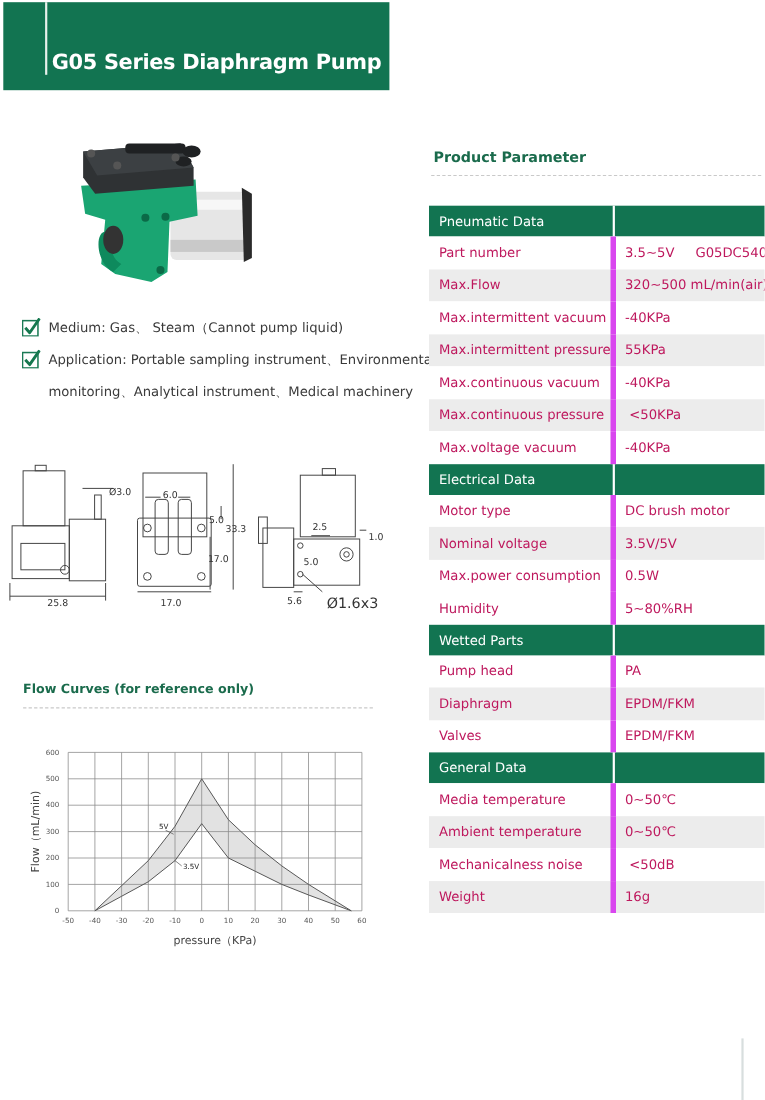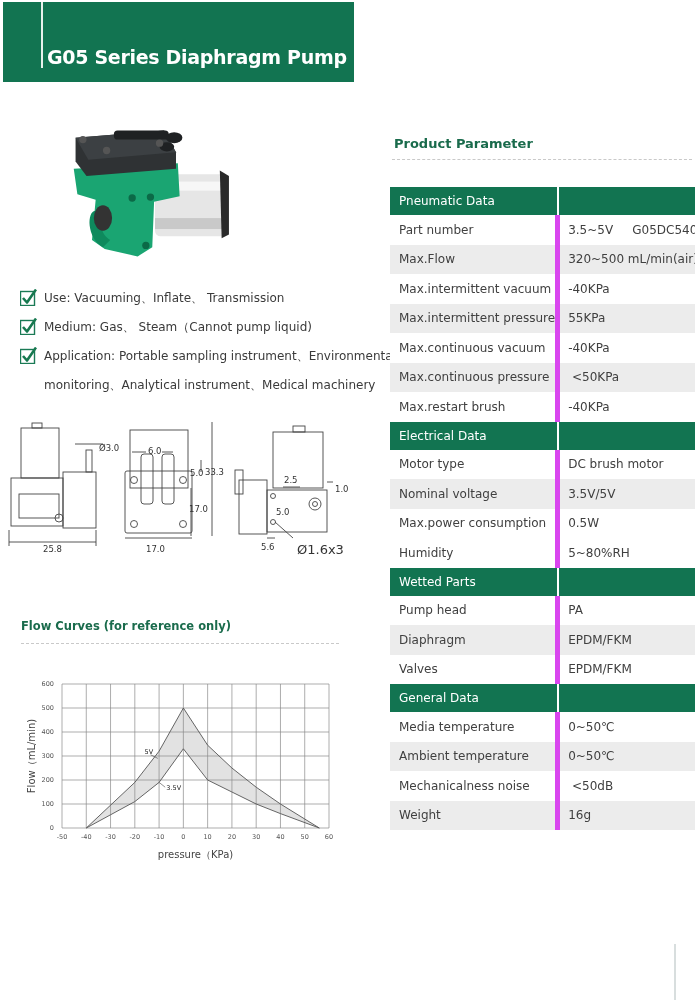--- a/index.html
+++ b/index.html
@@ -14,21 +14,21 @@
   .check { position: absolute; left: 0; top: 5px; width: 17px; height: 17px; }
   .drawings { position: absolute; left: 5px; top: 418px; width: 345px; height: 140px; }
   .drawing-label { position: absolute; font-size: 8.5px; color: #333; font-family: "DejaVu Sans", sans-serif; }
   .section-heading { position: absolute; font-weight: bold; color: #1a6b4c; }
   .heading-param { left: 394px; top: 136px; font-size: 13px; }
   .dash-param { position: absolute; left: 392px; top: 159px; width: 300px; border-top: 1px dashed #c9c9c9; }
   .heading-flow { left: 21px; top: 619px; font-size: 11.5px; }
   .dash-flow { position: absolute; left: 21px; top: 643px; width: 318px; border-top: 1px dashed #c9c9c9; }
   .chart { position: absolute; left: 20px; top: 676px; width: 320px; height: 190px; }
   .param-table { position: absolute; left: 390px; top: 187px; width: 303px; border-collapse: collapse; font-size: 12px; }
-  .param-table td { height: 29.5px; padding-left: 9px; color: #404040; white-space: nowrap; }
+  .param-table td { height: 29.5px; padding-left: 9px; color: #be185d; white-space: nowrap; }
   .param-table td.val { padding-left: 8px; border-left: 5px solid #d946ef; }
   .param-table tr.row-odd td { background: #ffffff; }
   .param-table tr.row-even td { background: #ececec; }
   .param-table tr.head td { background: #127451; color: #ffffff; height: 28px; }
   .param-table tr.head td.val { border-left: 2px solid #ffffff; }
   .page-num { position: absolute; left: 655px; top: 941px; font-size: 15px; color: #000000; margin-left: 40px; }
   .page-rule { position: absolute; left: 674px; top: 944px; width: 2px; height: 56px; background: #d8dede; }
 </style>
 </head>
 <body>
@@ -56,27 +56,20 @@
   <path d="M28 30 L125 22 L138 46 L42 54 Z" fill="#3c4043"></path>
   <rect x="70" y="22" width="60" height="10" rx="4" fill="#1f2123"></rect>
   <ellipse cx="136" cy="30" rx="9" ry="6" fill="#1f2123"></ellipse>
   <ellipse cx="128" cy="40" rx="8" ry="5" fill="#1f2123"></ellipse>
   <circle cx="36" cy="32" r="4" fill="#555"></circle>
   <circle cx="62" cy="44" r="4" fill="#555"></circle>
   <circle cx="120" cy="36" r="4" fill="#555"></circle>
 </svg>
 
 <div class="features">
-  <div class="feature">
-    <svg class="check" viewBox="0 0 17 17">
-      <rect x="0.5" y="2.5" width="14" height="14" fill="#ffffff" stroke="#1a7a55" stroke-width="1.4"></rect>
-      <path d="M3 9 L7 13.5 L16 0.5" fill="none" stroke="#16784f" stroke-width="2.6" stroke-linejoin="round"></path>
-    </svg>
-    <span>Use: Vacuuming、Inflate、 Transmission</span>
-  </div>
   <div class="feature">
     <svg class="check" viewBox="0 0 17 17">
       <rect x="0.5" y="2.5" width="14" height="14" fill="#ffffff" stroke="#1a7a55" stroke-width="1.4"></rect>
       <path d="M3 9 L7 13.5 L16 0.5" fill="none" stroke="#16784f" stroke-width="2.6" stroke-linejoin="round"></path>
     </svg>
     <span>Medium:  Gas、 Steam（Cannot pump liquid)</span>
   </div>
   <div class="feature">
     <svg class="check" viewBox="0 0 17 17">
       <rect x="0.5" y="2.5" width="14" height="14" fill="#ffffff" stroke="#1a7a55" stroke-width="1.4"></rect>
@@ -132,21 +125,21 @@
       <line x1="278" y1="69" x2="295" y2="69"></line>
       <line x1="322" y1="64" x2="328" y2="64"></line>
       <line x1="262" y1="120" x2="270" y2="120"></line>
       <line x1="270" y1="104" x2="288" y2="120"></line>
     </g>
   </svg>
   <span class="drawing-label" style="left:94px;top:25px;">Ø3.0</span>
   <span class="drawing-label" style="left:38px;top:126px;">25.8</span>
   <span class="drawing-label" style="left:143px;top:28px;">6.0</span>
   <span class="drawing-label" style="left:185px;top:50px;">5.0</span>
-  <span class="drawing-label" style="left:200px;top:49px;">33.3</span>
+  <span class="drawing-label" style="left:200px;top:59px;">33.3</span>
   <span class="drawing-label" style="left:184px;top:86px;">17.0</span>
   <span class="drawing-label" style="left:141px;top:126px;">17.0</span>
   <span class="drawing-label" style="left:279px;top:57px;">2.5</span>
   <span class="drawing-label" style="left:330px;top:66px;">1.0</span>
   <span class="drawing-label" style="left:271px;top:89px;">5.0</span>
   <span class="drawing-label" style="left:256px;top:124px;">5.6</span>
   <span class="drawing-label" style="left:292px;top:124px;font-size:13px;">Ø1.6x3</span>
 </div>
 
 <div class="section-heading heading-flow">Flow Curves (for reference only)</div>
@@ -229,21 +222,21 @@
       </tr>
       <tr class="row-odd">
         <td>Max.continuous vacuum</td>
         <td class="val" style="white-space:pre">-40KPa</td>
       </tr>
       <tr class="row-even">
         <td>Max.continuous pressure</td>
         <td class="val" style="white-space:pre"> &lt;50KPa</td>
       </tr>
       <tr class="row-odd">
-        <td>Max.restart brush</td>
+        <td>Max.voltage vacuum</td>
         <td class="val" style="white-space:pre">-40KPa</td>
       </tr>
       <tr class="head">
         <td style="width:155px">Electrical Data</td>
         <td class="val"></td>
       </tr>
       <tr class="row-odd">
         <td>Motor type</td>
         <td class="val" style="white-space:pre">DC brush motor</td>
       </tr>

